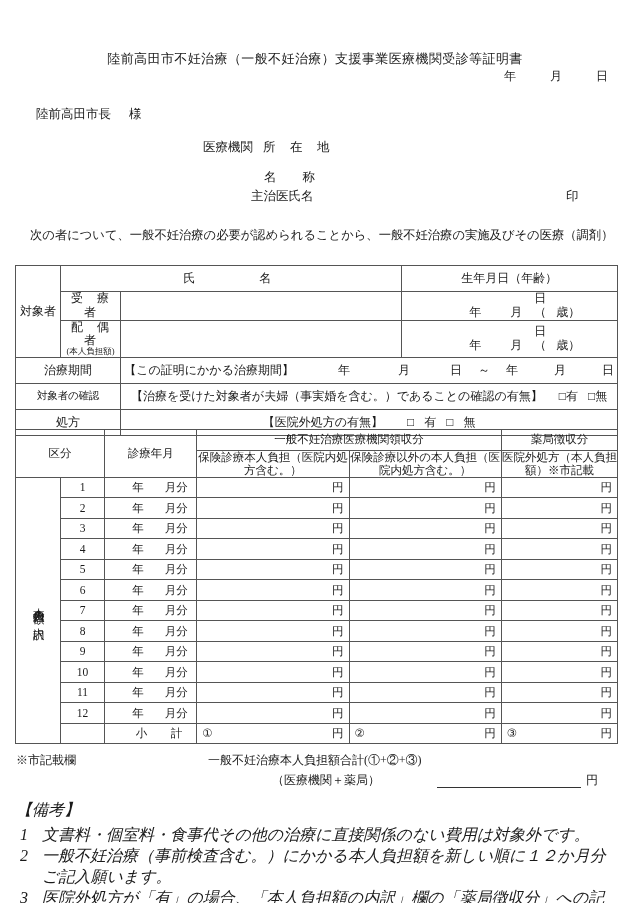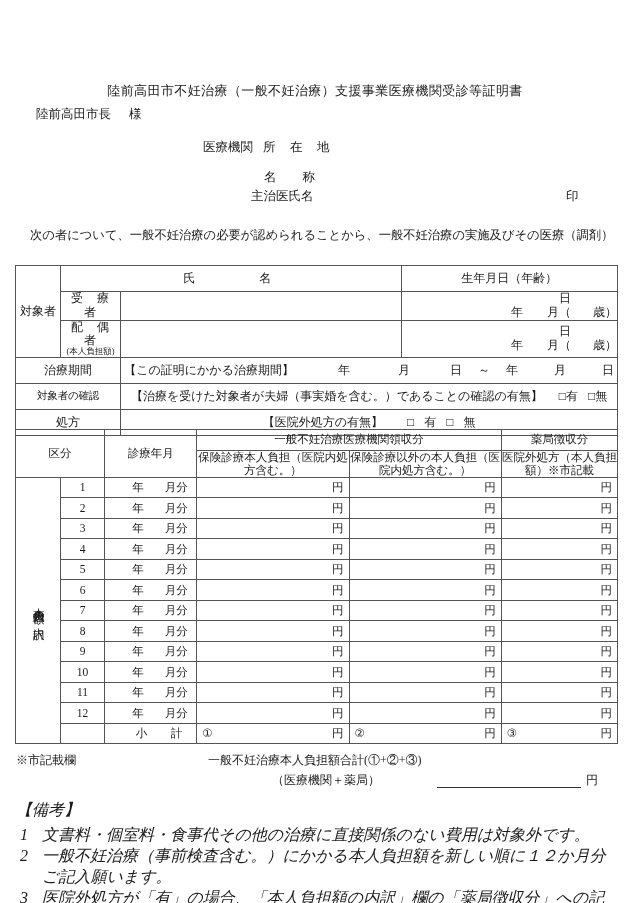--- a/index.html
+++ b/index.html
@@ -30,21 +30,20 @@
     font-size: 12px;
     letter-spacing: 0.3px;
   }
   .doctitle {
     position: absolute;
     left: 0; top: 50px;
     width: 630px;
     text-align: center;
     font-size: 13px;
     letter-spacing: 0.4px;
-    margin-top: 32px;
   }
   .dateline {
     position: absolute;
     left: 0; top: 68px;
     width: 608px;
     text-align: right;
     font-size: 12px;
   }
   .dateline span { display: inline-block; }
   .d-y { margin-right: 34px; }
@@ -115,21 +114,21 @@
   .tbl1 td { height: 25px; margin-top: 37px; }
   .t1-target { width: 45px; font-size: 12px; }
   .t1-role   { width: 60px; font-size: 12px; }
   .t1-name   { width: 280px; }
   .t1-dob    { width: 216px; }
   .t1-role .sub { font-size: 8.5px; display: block; margin-top: -1px;}
   .sp-name { letter-spacing: 1px; }
   .sp-wide { letter-spacing: 7px; }
   .dobrow {
     display: block;
-    text-align: right;
+    text-align: center;
     padding-left: 26px;
     font-size: 12px;
     letter-spacing: 0;
   }
   .dobrow i { font-style: normal; display: inline-block; }
   .dobrow .y { width: 46px; }
   .dobrow .m { width: 36px; }
   .dobrow .d { width: 10px; }
   .dobrow .pa { width: 48px; }
 
@@ -241,20 +240,23 @@
   .rline .rnum { width: 26px; flex: 0 0 26px; padding-left: 4px; box-sizing: border-box;}
   .rline .rtxt { flex: 1; }
 </style>
 </head>
 <body>
 
 <div class="page">
 
   <div class="doctitle">陸前高田市不妊治療（一般不妊治療）支援事業医療機関受診等証明書</div>
 
+  <div class="dateline">
+    <span class="d-y">年</span><span class="d-m">月</span><span class="d-d">日</span>
+  </div>
 
   <div class="addressee">
     <span>陸前高田市長</span><span class="sama">様</span>
   </div>
 
   <div class="inst-addr">
     <span class="lbl">医療機関</span><span>所　在　地</span>
   </div>
   <div class="inst-name">
     <span class="c1">名</span><span>称</span>

